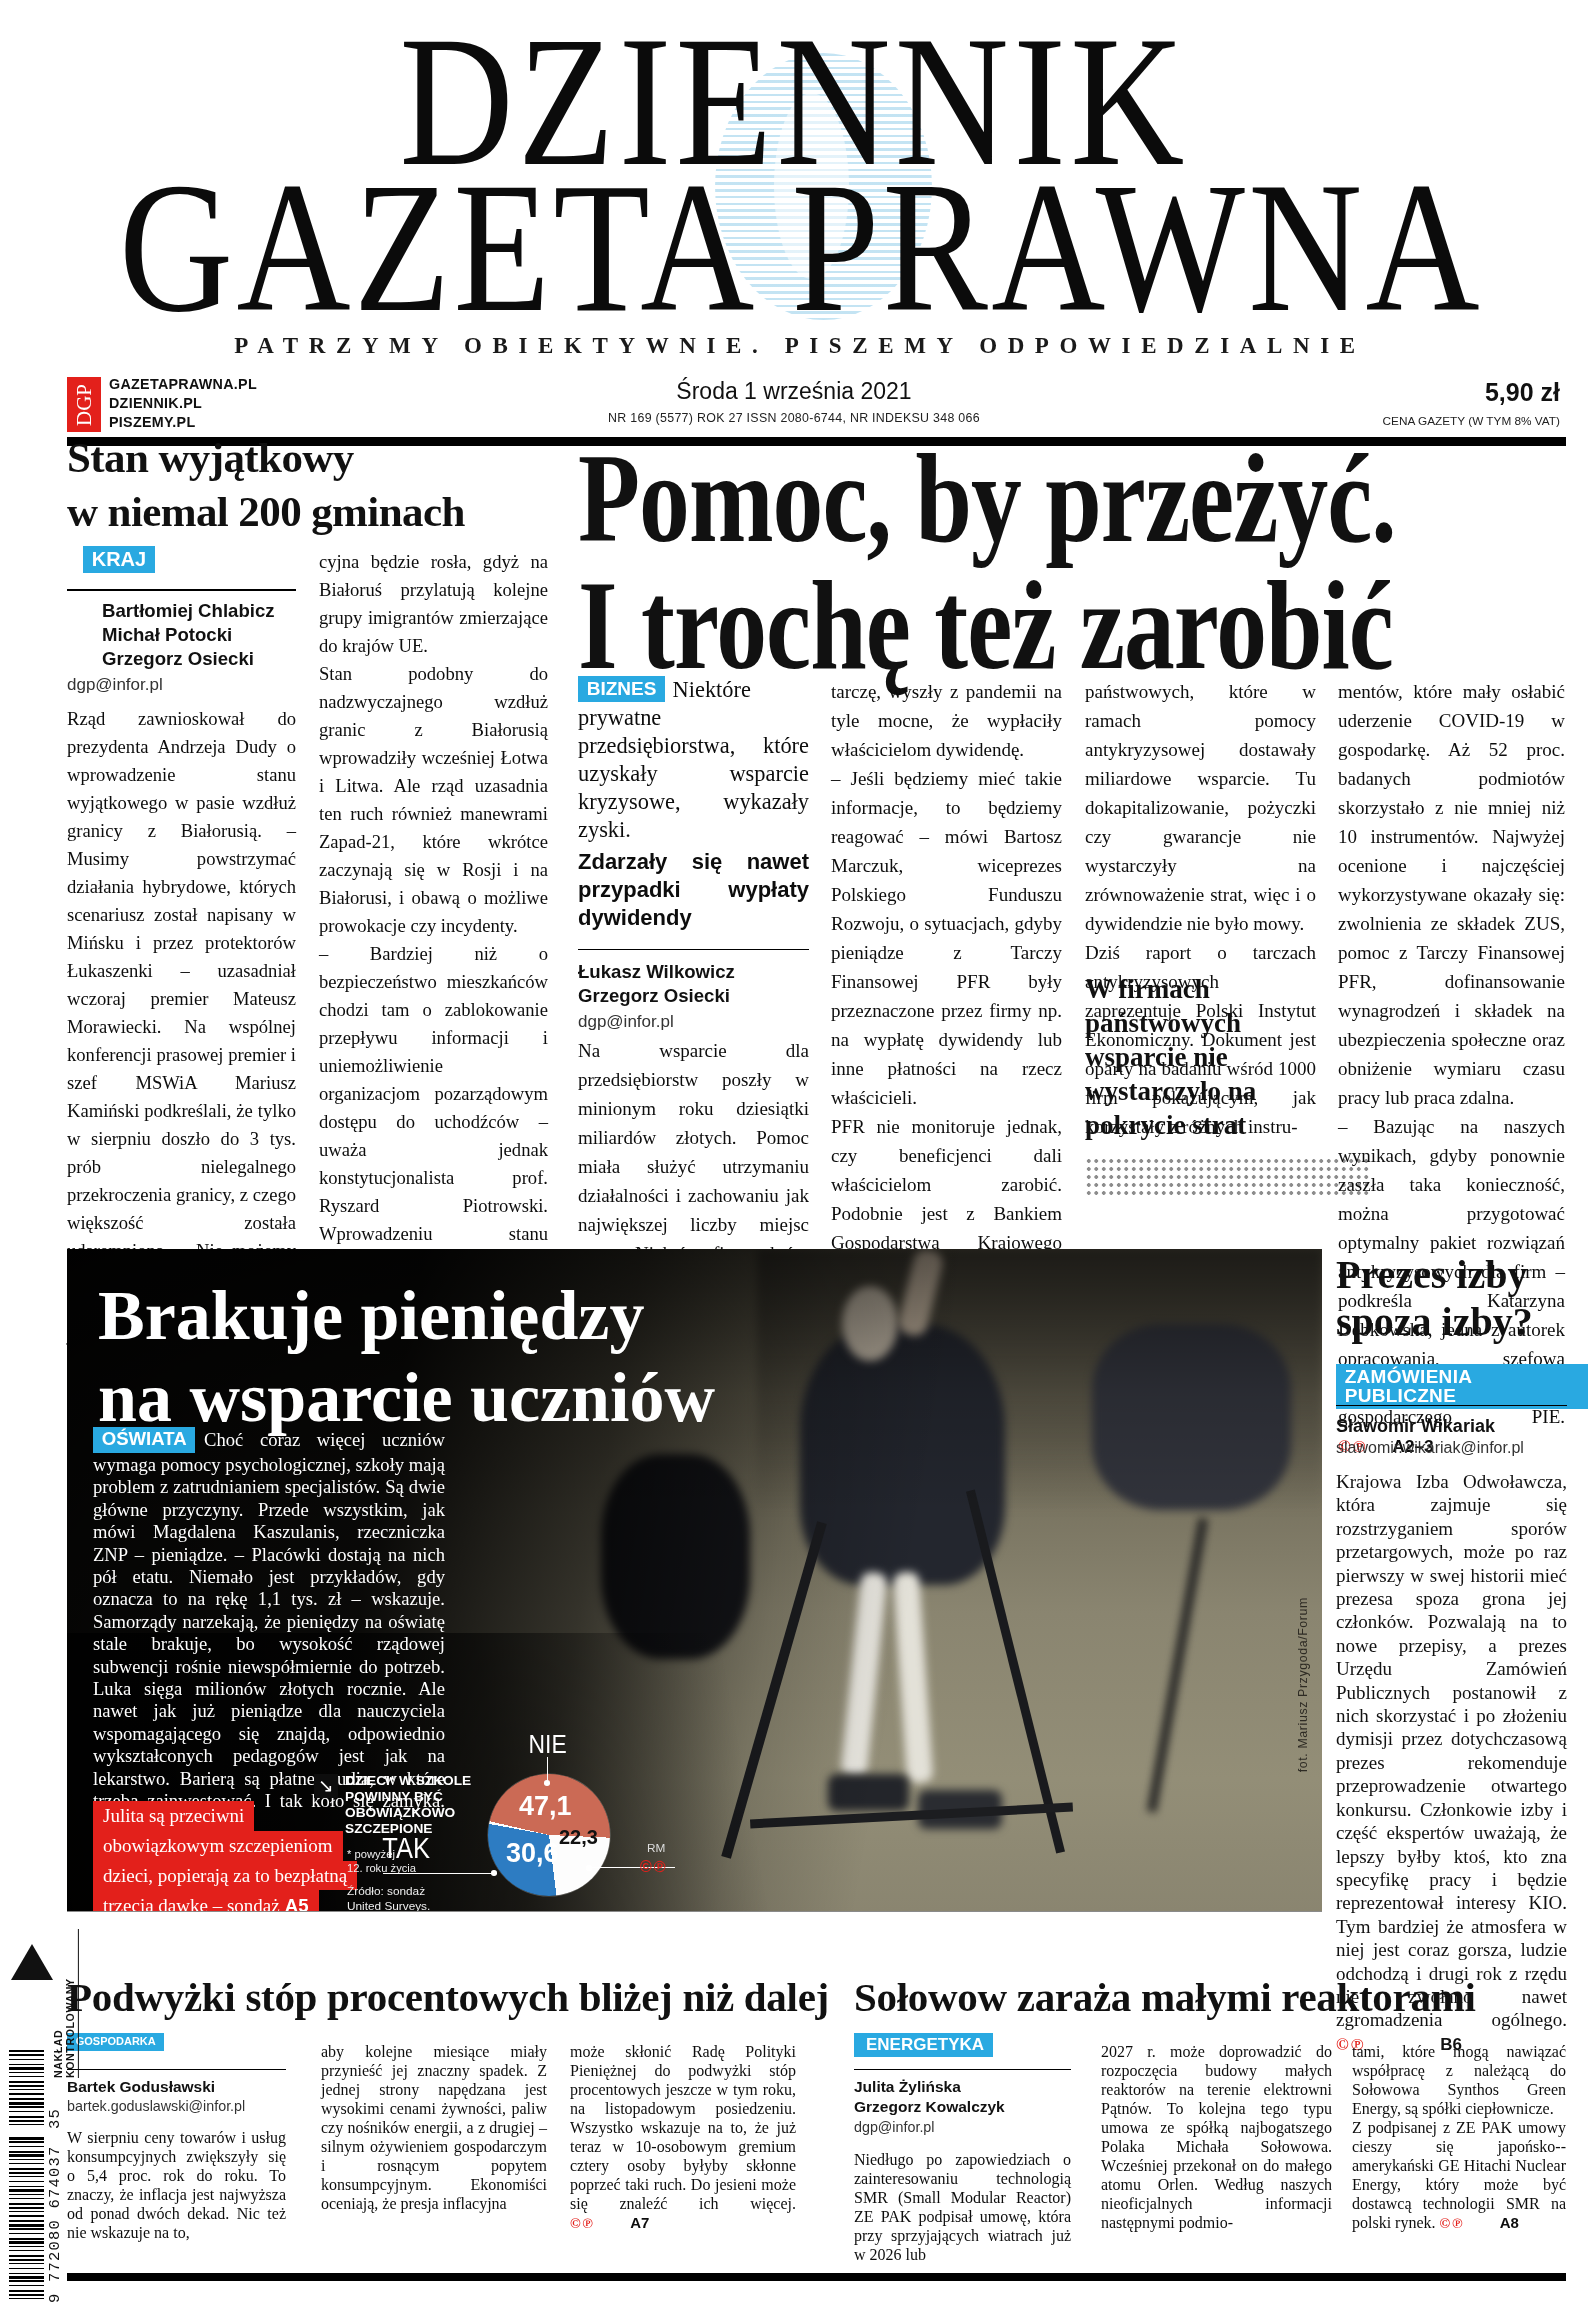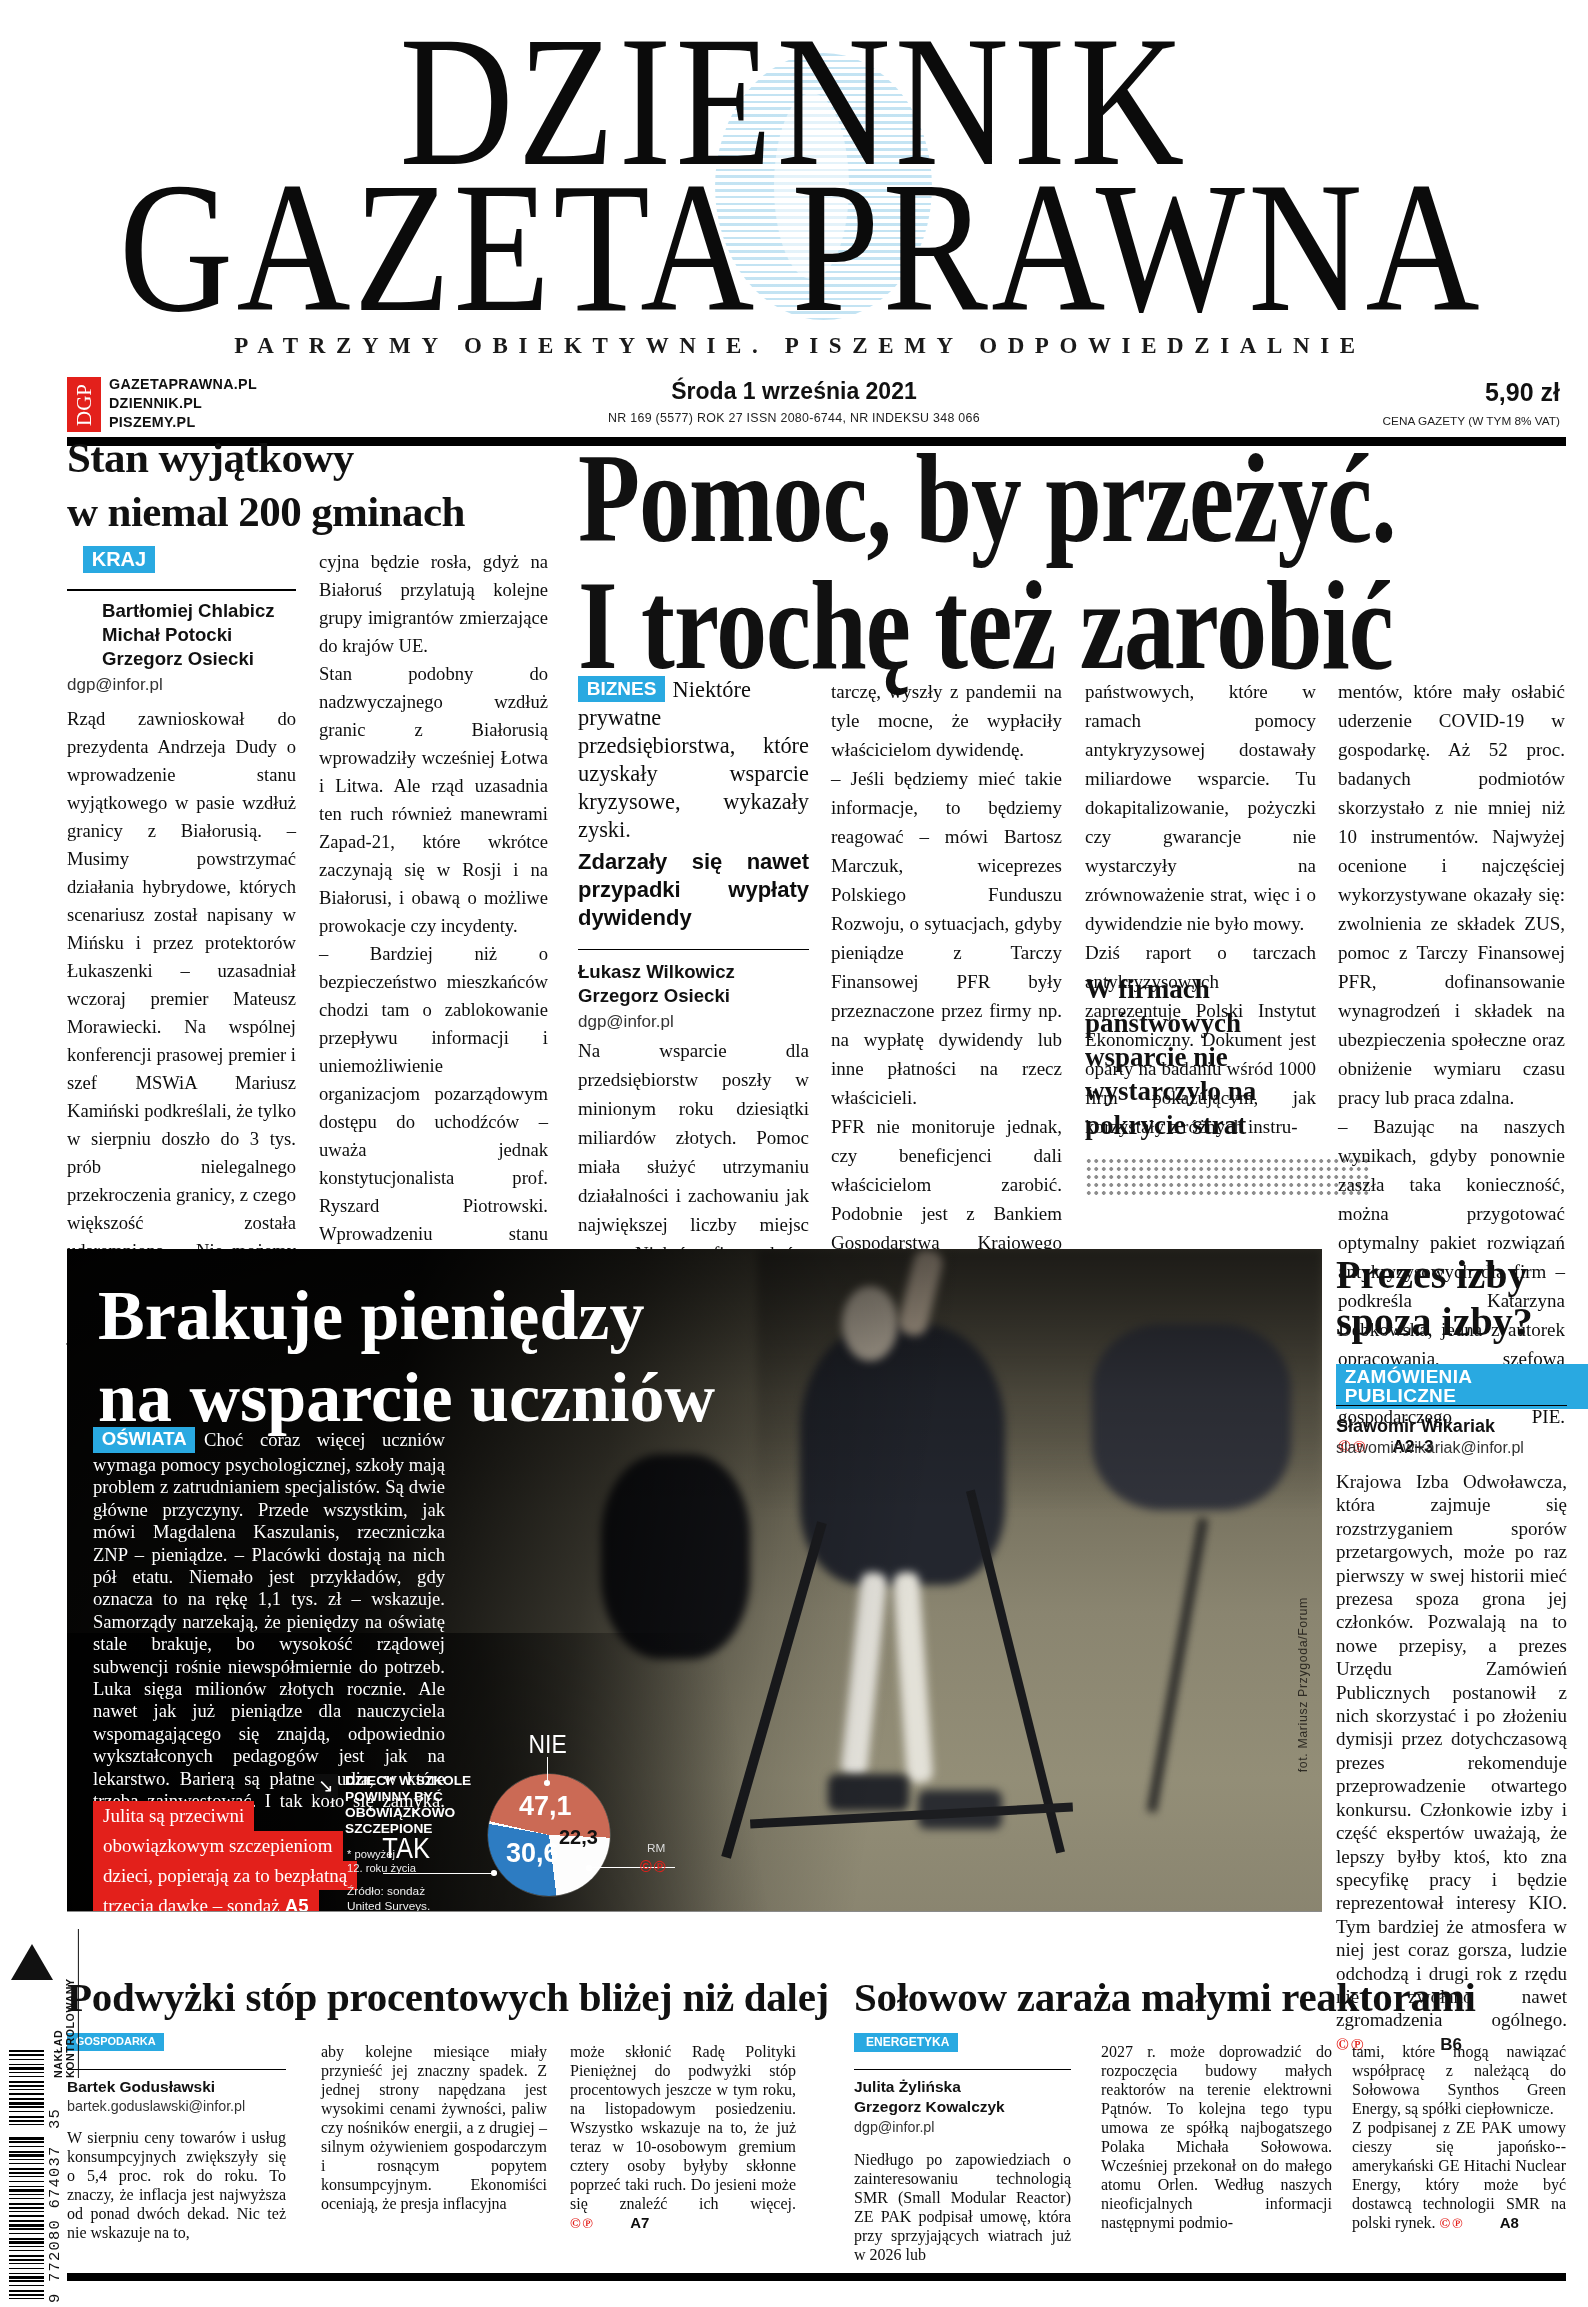--- a/index.html
+++ b/index.html
@@ -23,21 +23,21 @@
       background:repeating-linear-gradient(180deg, rgba(88,178,221,.55) 0 2.5px, rgba(255,255,255,0) 2.5px 6.8px);}
   .globe2{left:774px;top:93px;width:75px;height:186px;border-radius:50%;background:#fff;opacity:.55;z-index:0;}
   .tagline{top:333px;left:0;width:1588px;text-align:center;font-size:23px;font-weight:bold;
       letter-spacing:10.6px;color:#1a1a1a;}
 
   
   .logo-box{left:67px;top:377px;width:34px;height:55px;background:#e3201b;}
   .logo-box span{position:absolute;left:50%;top:50%;transform:translate(-50%,-50%) rotate(-90deg);
       color:#fff;font-size:21px;font-family:"Liberation Serif",serif;}
   .sites{left:109px;top:375px;font-size:14.3px;line-height:19px;font-weight:bold;letter-spacing:0.3px;}
-  .ib-date{left:0;top:378px;width:1588px;text-align:center;font-size:23px;font-weight:bold;}
+  .ib-date{left:0;top:378px;width:1588px;text-align:center;font-size:23px;font-weight:normal;}
   .ib-issue{left:0;top:411px;width:1588px;text-align:center;font-size:12.4px;font-weight:500;color:#222;letter-spacing:0.3px;}
   .ib-price{left:1305px;top:378px;width:255px;text-align:right;font-size:25px;font-weight:bold;}
   .ib-pricenote{left:1305px;top:414px;width:255px;text-align:right;font-size:11.8px;color:#222;}
   .black-rule{left:67px;top:437px;width:1499px;height:9.3px;background:#000;}
 
   
   .tag{display:inline-block;background:#29a9e1;color:#fff;font-family:"Liberation Sans",sans-serif;
       font-weight:bold;padding:3.1px 8.7px 4.3px;line-height:1;}
 
   
@@ -258,21 +258,21 @@
 </div>
 <div class="abs rule-col" style="left:67px;top:2069px;width:219px;height:1.2px;"></div>
 <div class="abs bot-authors" style="left:67px;top:2077px;">Bartek Godusławski</div>
 <div class="abs bot-email" style="left:67px;top:2098px;">bartek.goduslawski@infor.pl</div>
 <div class="abs bot-body" style="left:67px;top:2128px;width:219px;">W sierpniu ceny towarów i usług konsumpcyjnych zwiększyły się o 5,4 proc. rok do roku. To znaczy, że inflacja jest najwyższa od ponad dwóch dekad. Nic też nie wskazuje na to,</div>
 <div class="abs bot-body" style="left:321px;top:2042px;width:226px;">aby kolejne miesiące miały przynieść jej znaczny spadek. Z jednej strony napędzana jest wysokimi cenami żywności, paliw czy nośników energii, a z drugiej – silnym ożywieniem gospodarczym i rosnącym popytem konsumpcyjnym. Ekonomiści oceniają, że presja inflacyjna</div>
 <div class="abs bot-body" style="left:570px;top:2042px;width:226px;"><span>może skłonić Radę Polityki Pieniężnej do podwyżki stóp procentowych jeszcze w tym roku, na listopadowym posiedzeniu. Wszystko wskazuje na to, że już teraz w 10-osobowym gremium cztery osoby byłyby skłonne poprzeć taki ruch. Do jesieni może się znaleźć ich więcej.</span> <span class="endmark" style="font-size:14.3px;">©℗</span><span class="pageref" style="font-size:15px;margin-left:35px;">A7</span></div>
 
 <div class="abs bot-h" style="left:854px;top:1973px;">Sołowow zaraża małymi reaktorami</div>
 <div class="abs" style="left:854px;top:2033px;">
-  <span class="tag" style="font-size:12px;padding-left:12px;">ENERGETYKA</span>
+  <span class="tag" style="font-size:17px;padding-left:12px;">ENERGETYKA</span>
 </div>
 <div class="abs rule-col" style="left:854px;top:2069px;width:217px;height:1.2px;"></div>
 <div class="abs bot-authors" style="left:854px;top:2077px;">
   <div>Julita Żylińska</div>
   <div>Grzegorz Kowalczyk</div>
 </div>
 <div class="abs bot-email" style="left:854px;top:2119px;">dgp@infor.pl</div>
 <div class="abs bot-body" style="left:854px;top:2150px;width:217px;">Niedługo po zapowiedziach o zainteresowaniu technologią SMR (Small Modular Reactor) ZE PAK podpisał umowę, która przy sprzyjających wiatrach już w 2026 lub</div>
 <div class="abs bot-body pre" style="left:1101px;top:2042px;width:231px;">2027 r. może doprowadzić do rozpoczęcia budowy małych reaktorów na terenie elektrowni Pątnów. To kolejna tego typu umowa ze spółką najbogatszego Polaka Michała Sołowowa. Wcześniej przekonał on do małego atomu Orlen. Według naszych nieoficjalnych informacji następnymi podmio-</div>
 <div class="abs bot-body pre" style="left:1352px;top:2042px;width:214px;"><span>tami, które mogą nawiązać współpracę z należącą do Sołowowa Synthos Green Energy, są spółki ciepłownicze.

